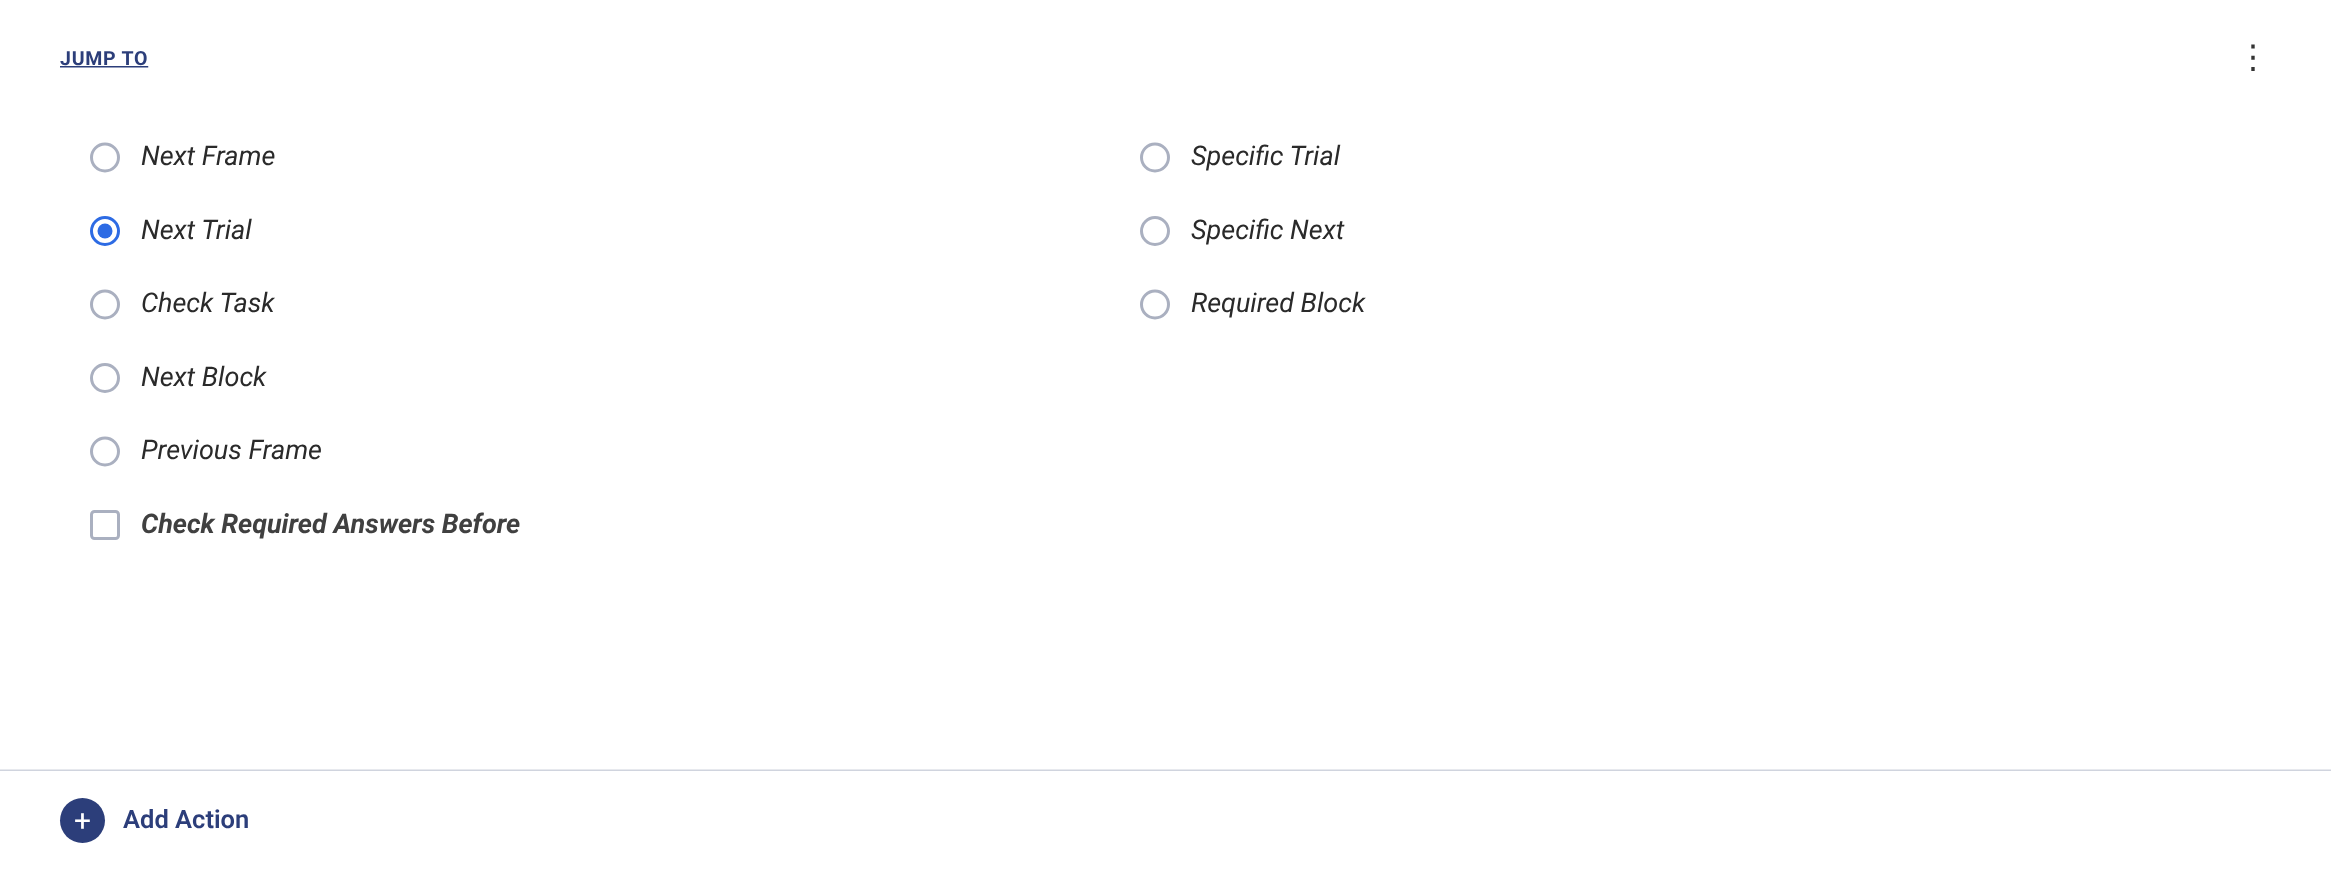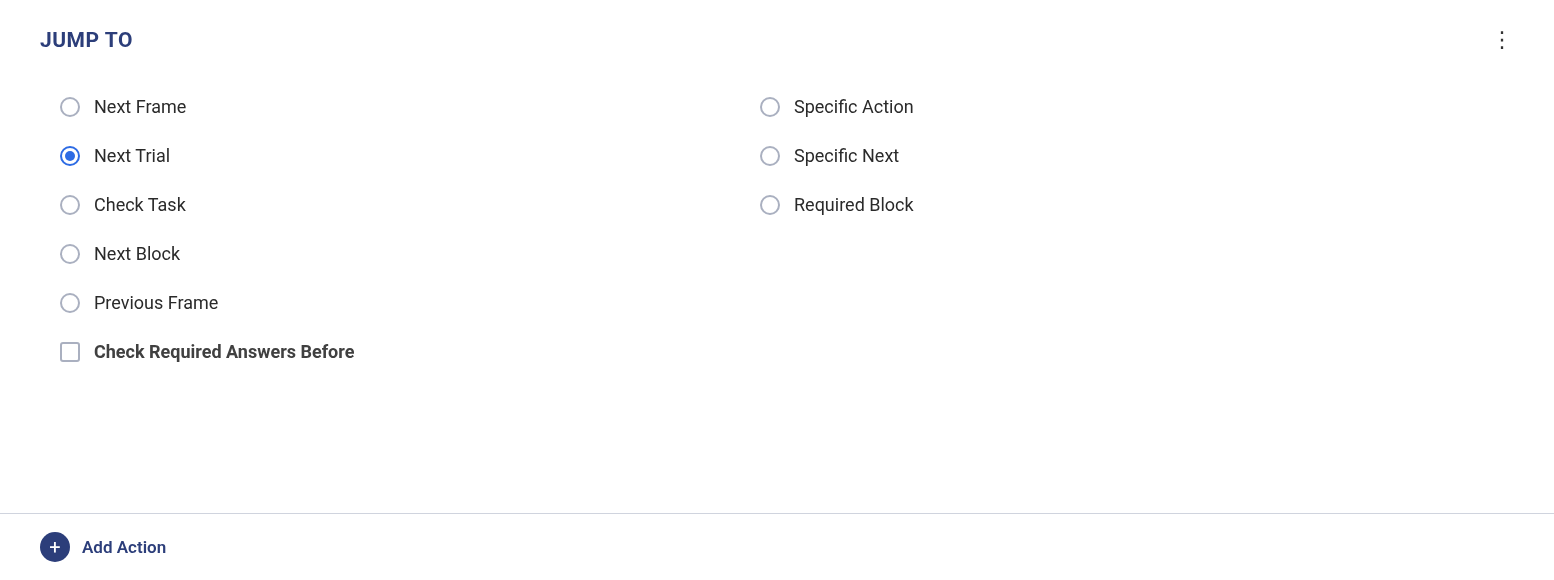--- a/index.html
+++ b/index.html
@@ -26,24 +26,25 @@
     }
 
     .header {
       display: flex;
       justify-content: space-between;
       align-items: center;
       padding: 28px 40px 20px 40px;
     }
 
     .title {
-      font-size: 21px;
+      font-size: 13px;
       font-weight: 700;
       color: #2c3e7a;
       letter-spacing: 0.5px;
+      text-decoration: underline;
     }
 
     .more-icon {
       font-size: 22px;
       color: #333;
       cursor: pointer;
       letter-spacing: 1px;
       line-height: 1;
     }
 
@@ -166,20 +167,21 @@
     .options-wrapper {
       display: flex;
       gap: 0;
       max-width: 1400px;
     }
 
     .col {
       flex: 1;
       display: flex;
       flex-direction: column;
+      font-style: italic;
     }
   </style>
 </head>
 <body>
 
 <div class="container">
 
   <div class="header">
     <span class="title">JUMP TO</span>
     <span class="more-icon">⋮</span>
@@ -219,21 +221,21 @@
           <div class="checkbox-input"></div>
           <span class="checkbox-label">Check Required Answers Before</span>
         </div>
       </div>
 
       <div class="col right-options">
 
 
         <div class="radio-option">
           <div class="radio-input"></div>
-          <span class="radio-label">Specific Action</span>
+          <span class="radio-label">Specific Trial</span>
         </div>
 
         <div class="radio-option">
           <div class="radio-input"></div>
           <span class="radio-label">Specific Next</span>
         </div>
 
         <div class="radio-option">
           <div class="radio-input"></div>
           <span class="radio-label">Required Block</span>

